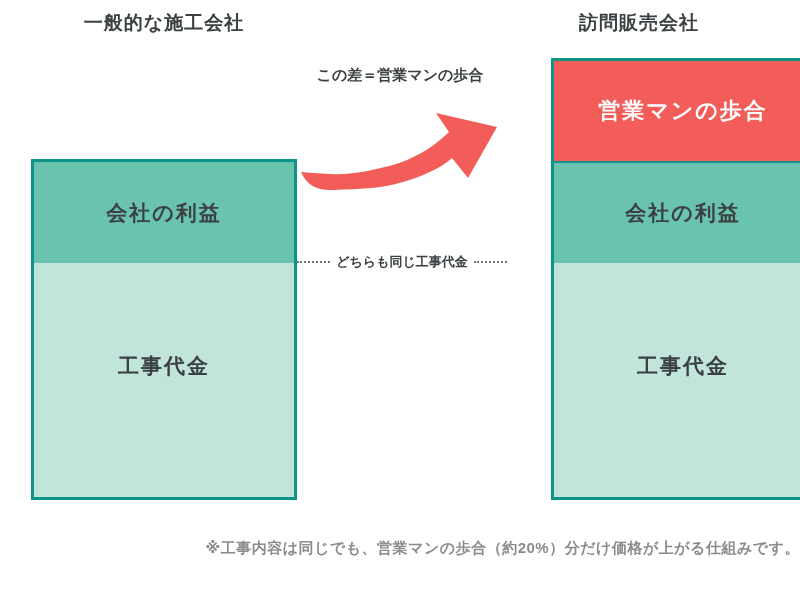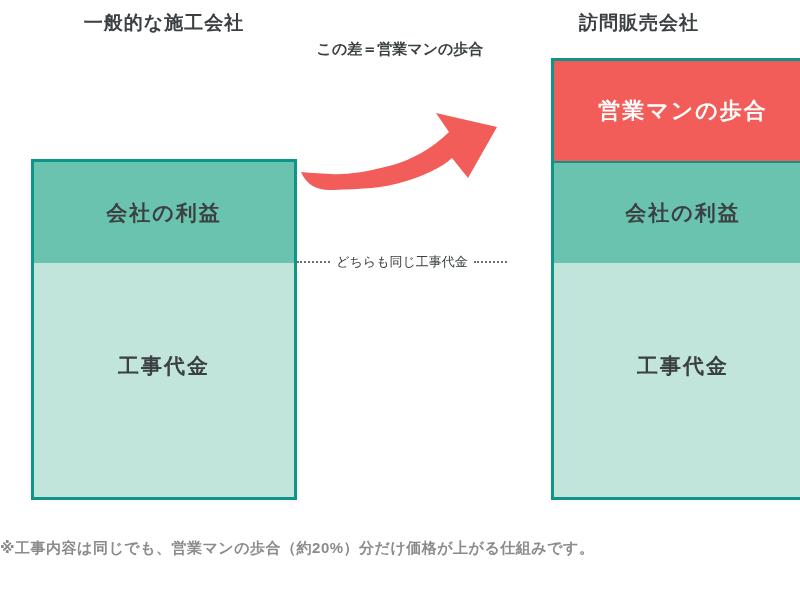--- a/index.html
+++ b/index.html
@@ -28,32 +28,32 @@
   .seg{display:flex;align-items:center;justify-content:center;box-sizing:border-box;}
   .seg-label{font-size:21px;font-weight:bold;color:var(--text-dark);letter-spacing:2px;}
   .seg-commission{background:var(--commission-red);height:100px;}
   .seg-commission .seg-label{color:var(--label-white);font-size:22px;}
   .seg-profit{background:var(--profit-teal);}
   .column.left  .seg-profit{height:101px;}
   .column.right .seg-profit{height:102px;border-top:2px solid var(--border-teal);}
   .seg-cost{background:var(--cost-light-teal);flex:1;}
   .seg-cost .seg-label{margin-top:-28px;font-family:Liberation Mono, monospace;}
 
-  .annotation{position:absolute;left:290px;top:38px;width:220px;text-align:center;
+  .annotation{position:absolute;left:290px;top:64px;width:220px;text-align:center;
               font-size:15px;font-weight:bold;line-height:22px;color:var(--text-dark);font-family:Liberation Serif, serif;}
 
   .arrow-wrap{position:absolute;left:293px;top:98px;width:212px;height:100px;}
 
   .connector{position:absolute;left:297px;top:251px;width:210px;height:22px;
              display:flex;align-items:center;}
   .connector .dots{flex:1;height:0;border-top:2px dotted #6f6f6f;}
-  .connector .connector-label{font-size:13px;font-weight:normal;white-space:nowrap;
+  .connector .connector-label{font-size:13px;font-weight:bold;white-space:nowrap;
              padding:0 6px;color:var(--text-dark);}
 
-  .footnote{position:absolute;left:0;top:539px;width:800px;text-align:left;
+  .footnote{position:absolute;left:0;top:539px;width:800px;text-align:right;
             font-size:15px;font-weight:bold;color:var(--text-gray);letter-spacing:.5px;}
 </style>
 </head>
 <body>
 
 <div id="stage">
 
   <div class="col-title left">一般的な施工会社</div>
 
   <div class="col-title right">訪問販売会社</div>

